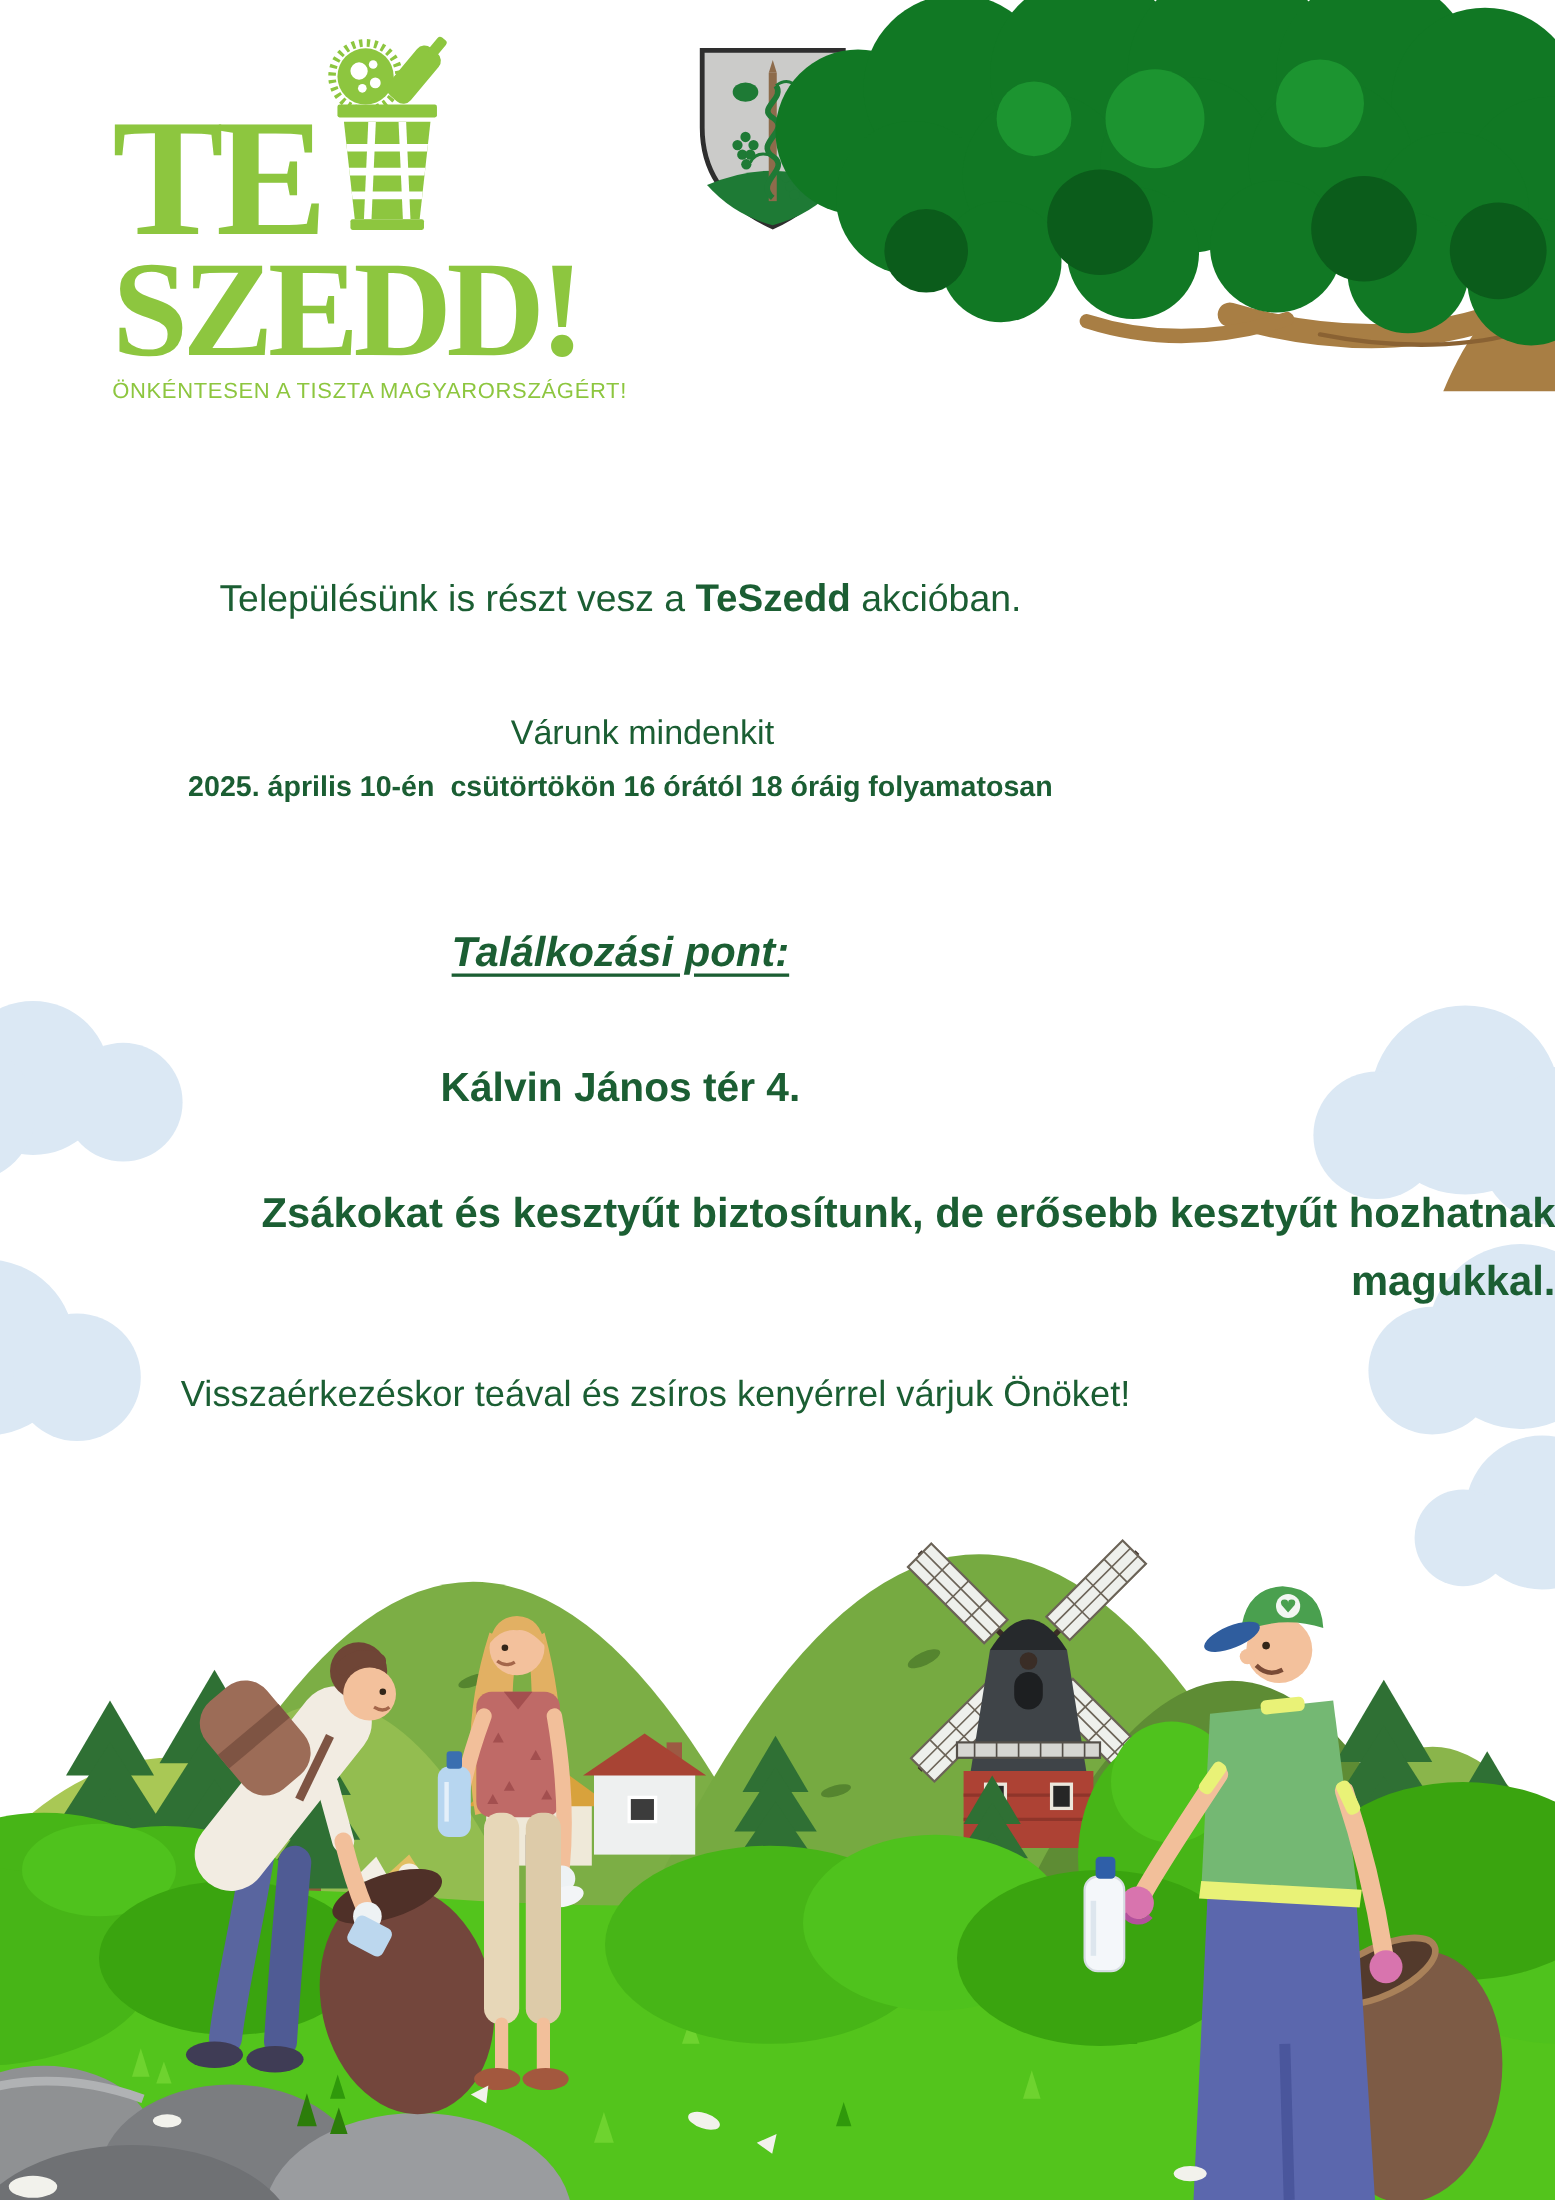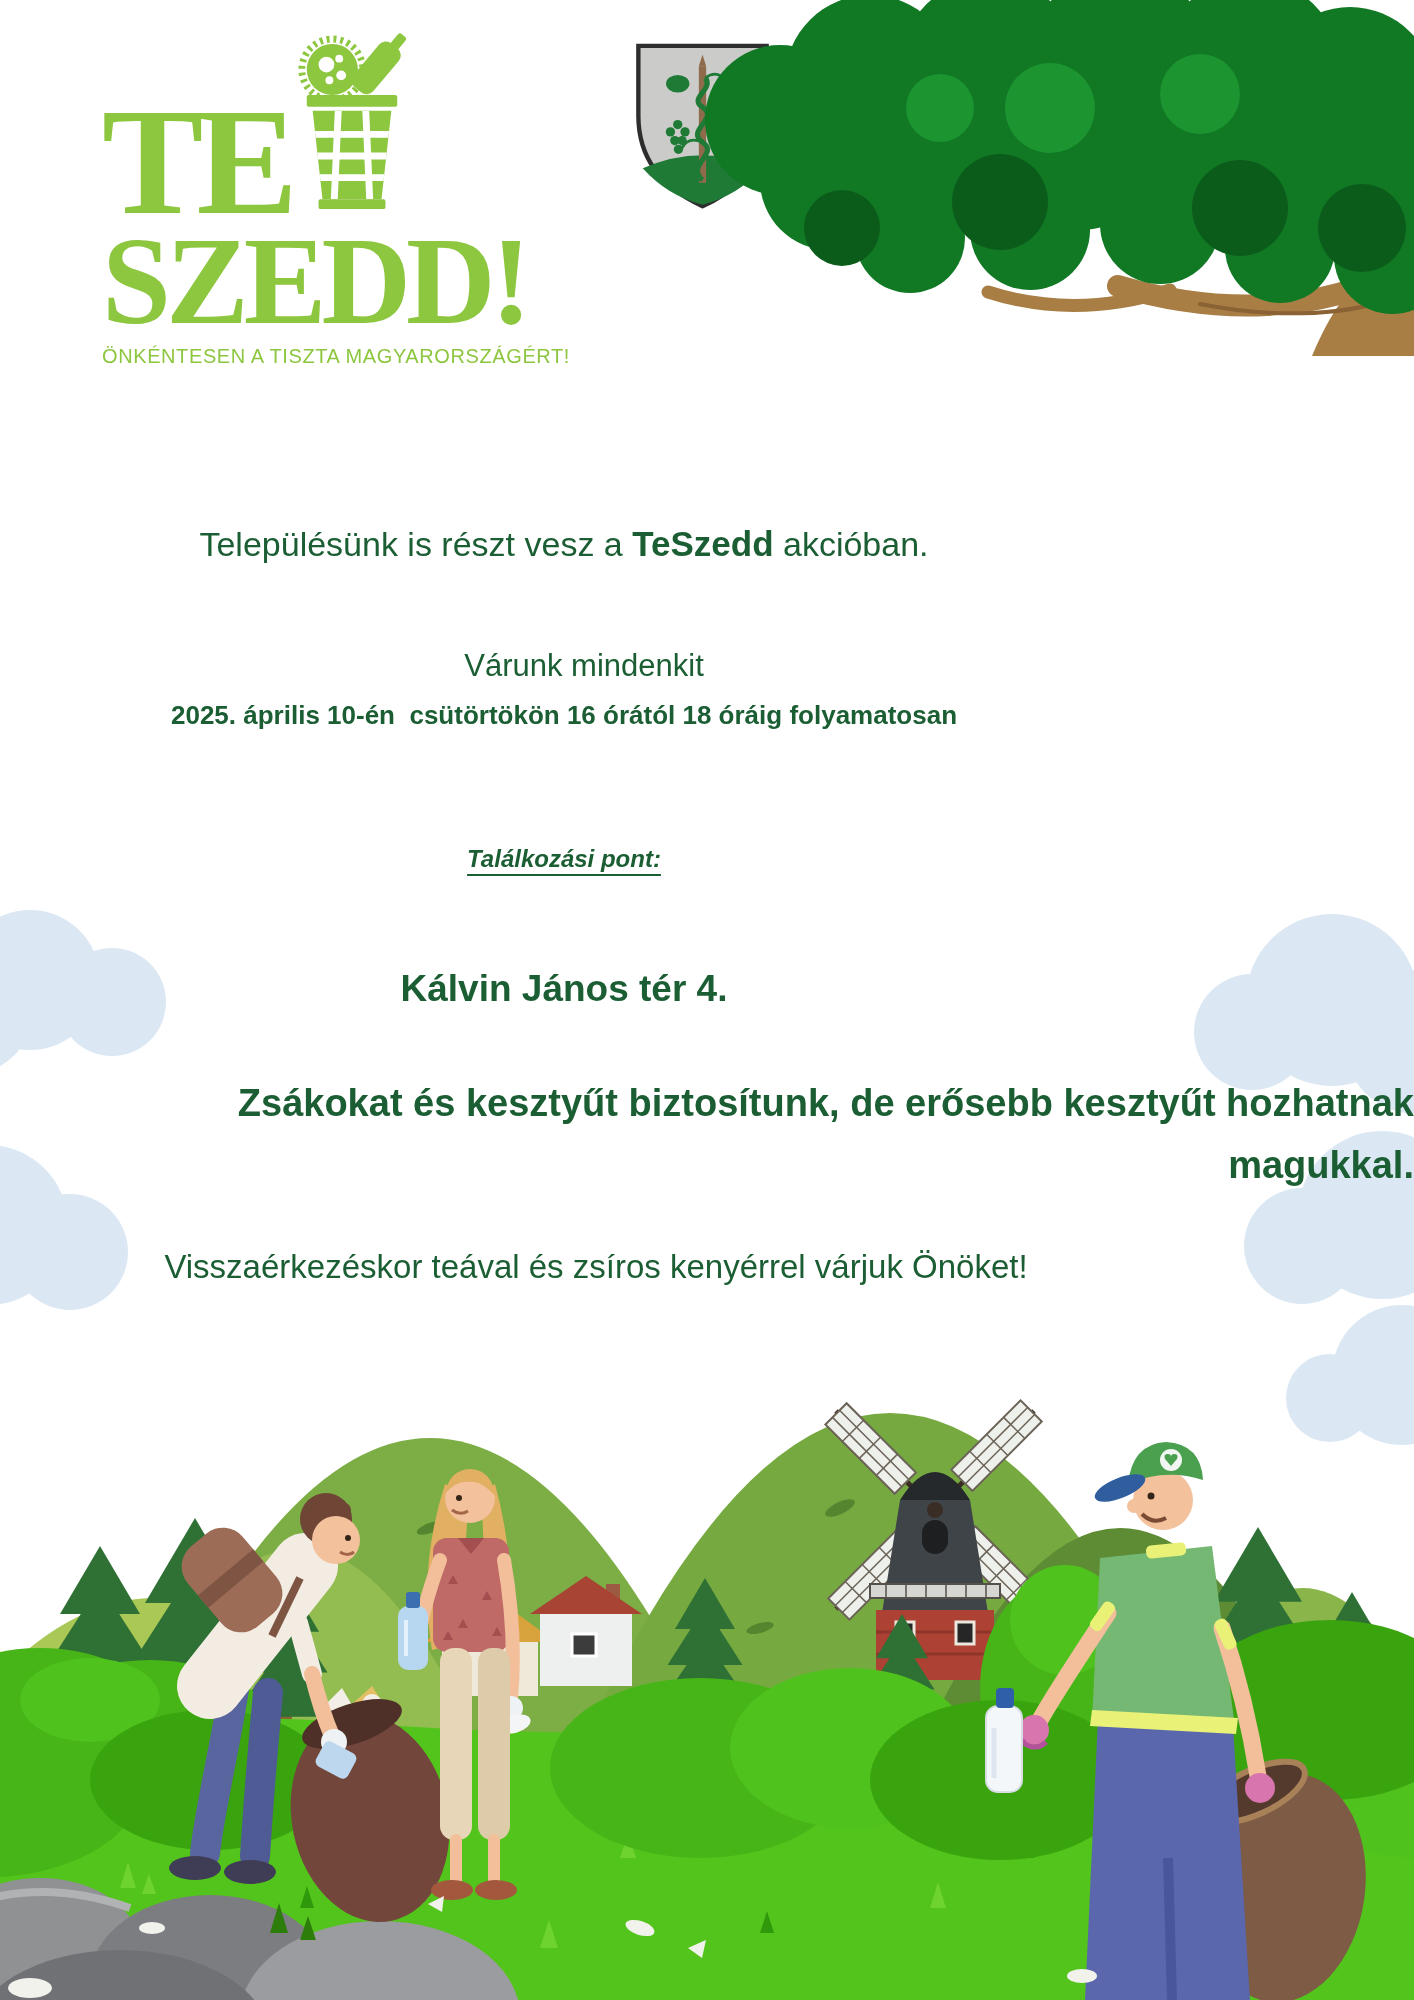--- a/index.html
+++ b/index.html
@@ -21,21 +21,21 @@
   .tree{position:absolute;top:0;right:0;}
   
   .col{position:absolute;left:0;width:1128px;text-align:center;color:#1b5e33;}
   .full{position:absolute;left:0;width:1414px;text-align:right;color:#1b5e33;}
   .title{top:382px;font-family:"DejaVu Serif",serif;font-style:italic;font-weight:bold;
          font-size:68px;color:#1a6b35;letter-spacing:1px;}
   .intro{top:524px;font-size:34px;}
   .intro b{font-size:35px;}
   .invite{top:648px;font-size:31px;margin-left:20px;}
   .dateline{top:700px;font-size:26px;font-weight:bold;white-space:pre-wrap;}
-  .meethead{top:845px;font-size:24px;font-weight:bold;font-style:italic;}
+  .meethead{top:845px;font-size:38px;font-weight:bold;font-style:italic;}
   .meethead span{text-decoration:underline;text-underline-offset:7px;}
   .venue{top:905px;font-size:37px;font-weight:bold;}
   .addr{top:968px;font-size:37px;font-weight:bold;}
   .supplies{top:1072px;font-size:38px;font-weight:bold;line-height:62px;}
   .closing{top:1248px;font-size:33px;padding-left:32px;}
   
   .clouds{position:absolute;left:0;top:0;}
   .scene{position:absolute;left:0;top:1388px;}
 </style>
 </head>

